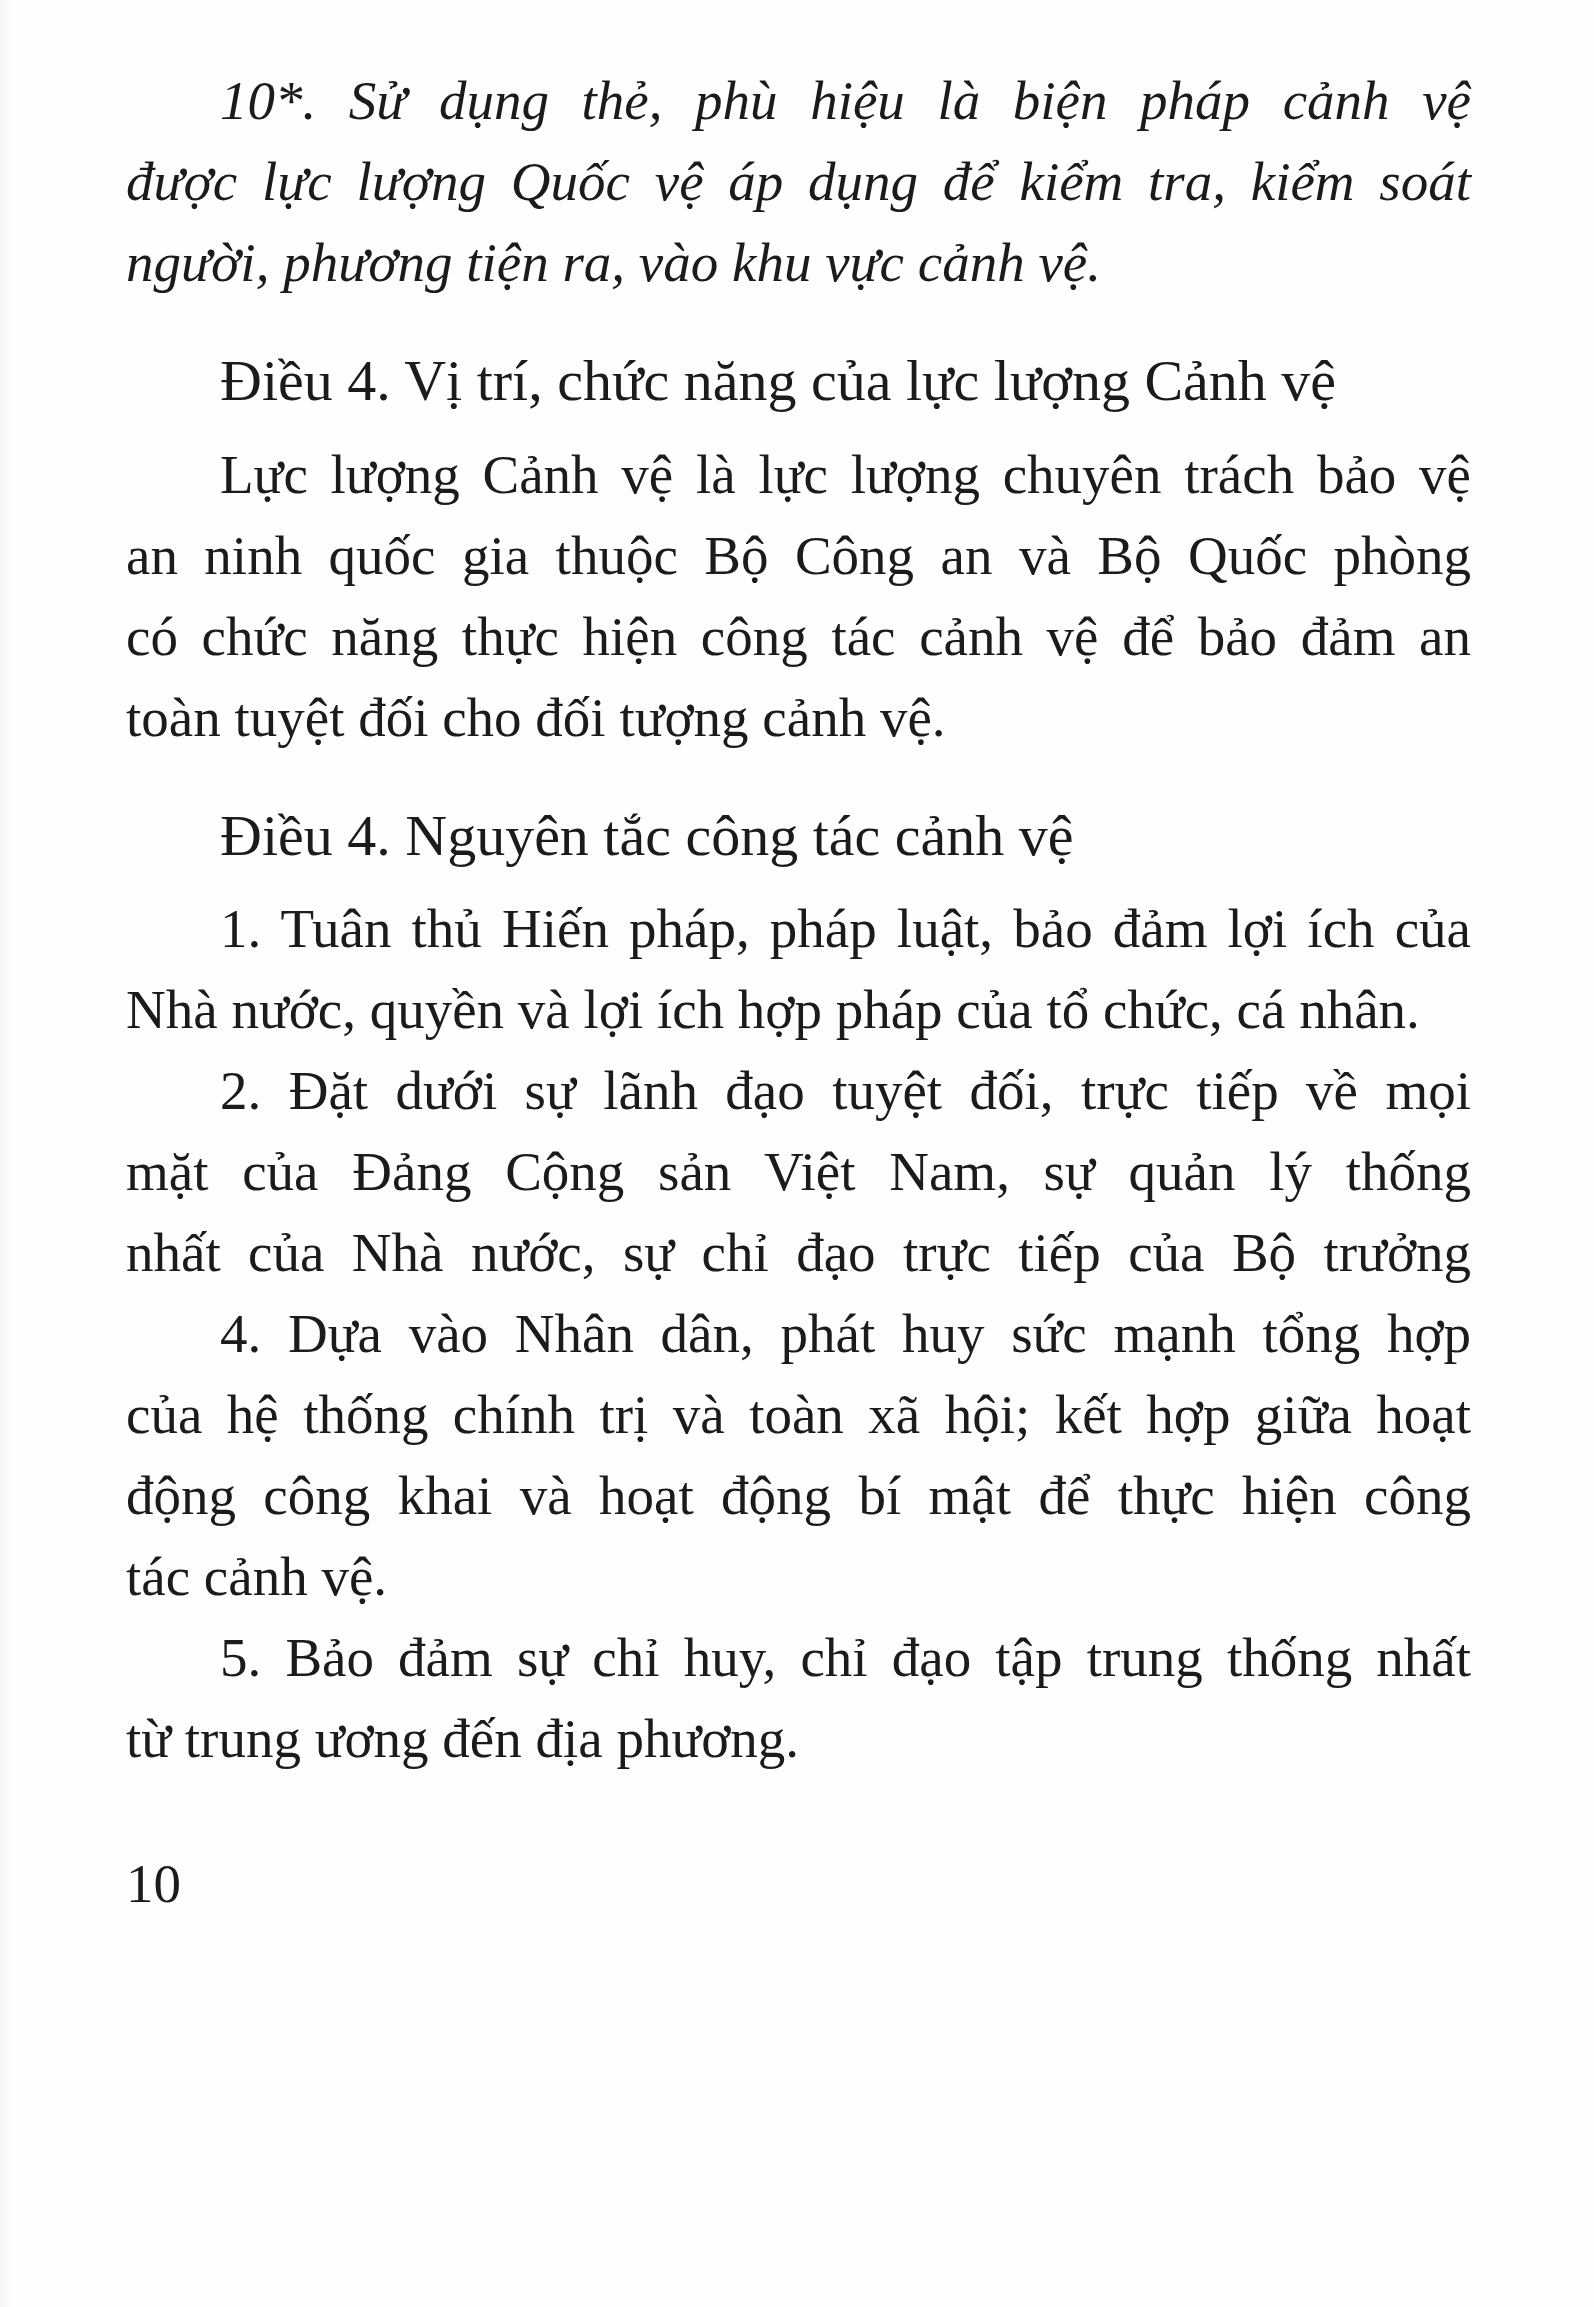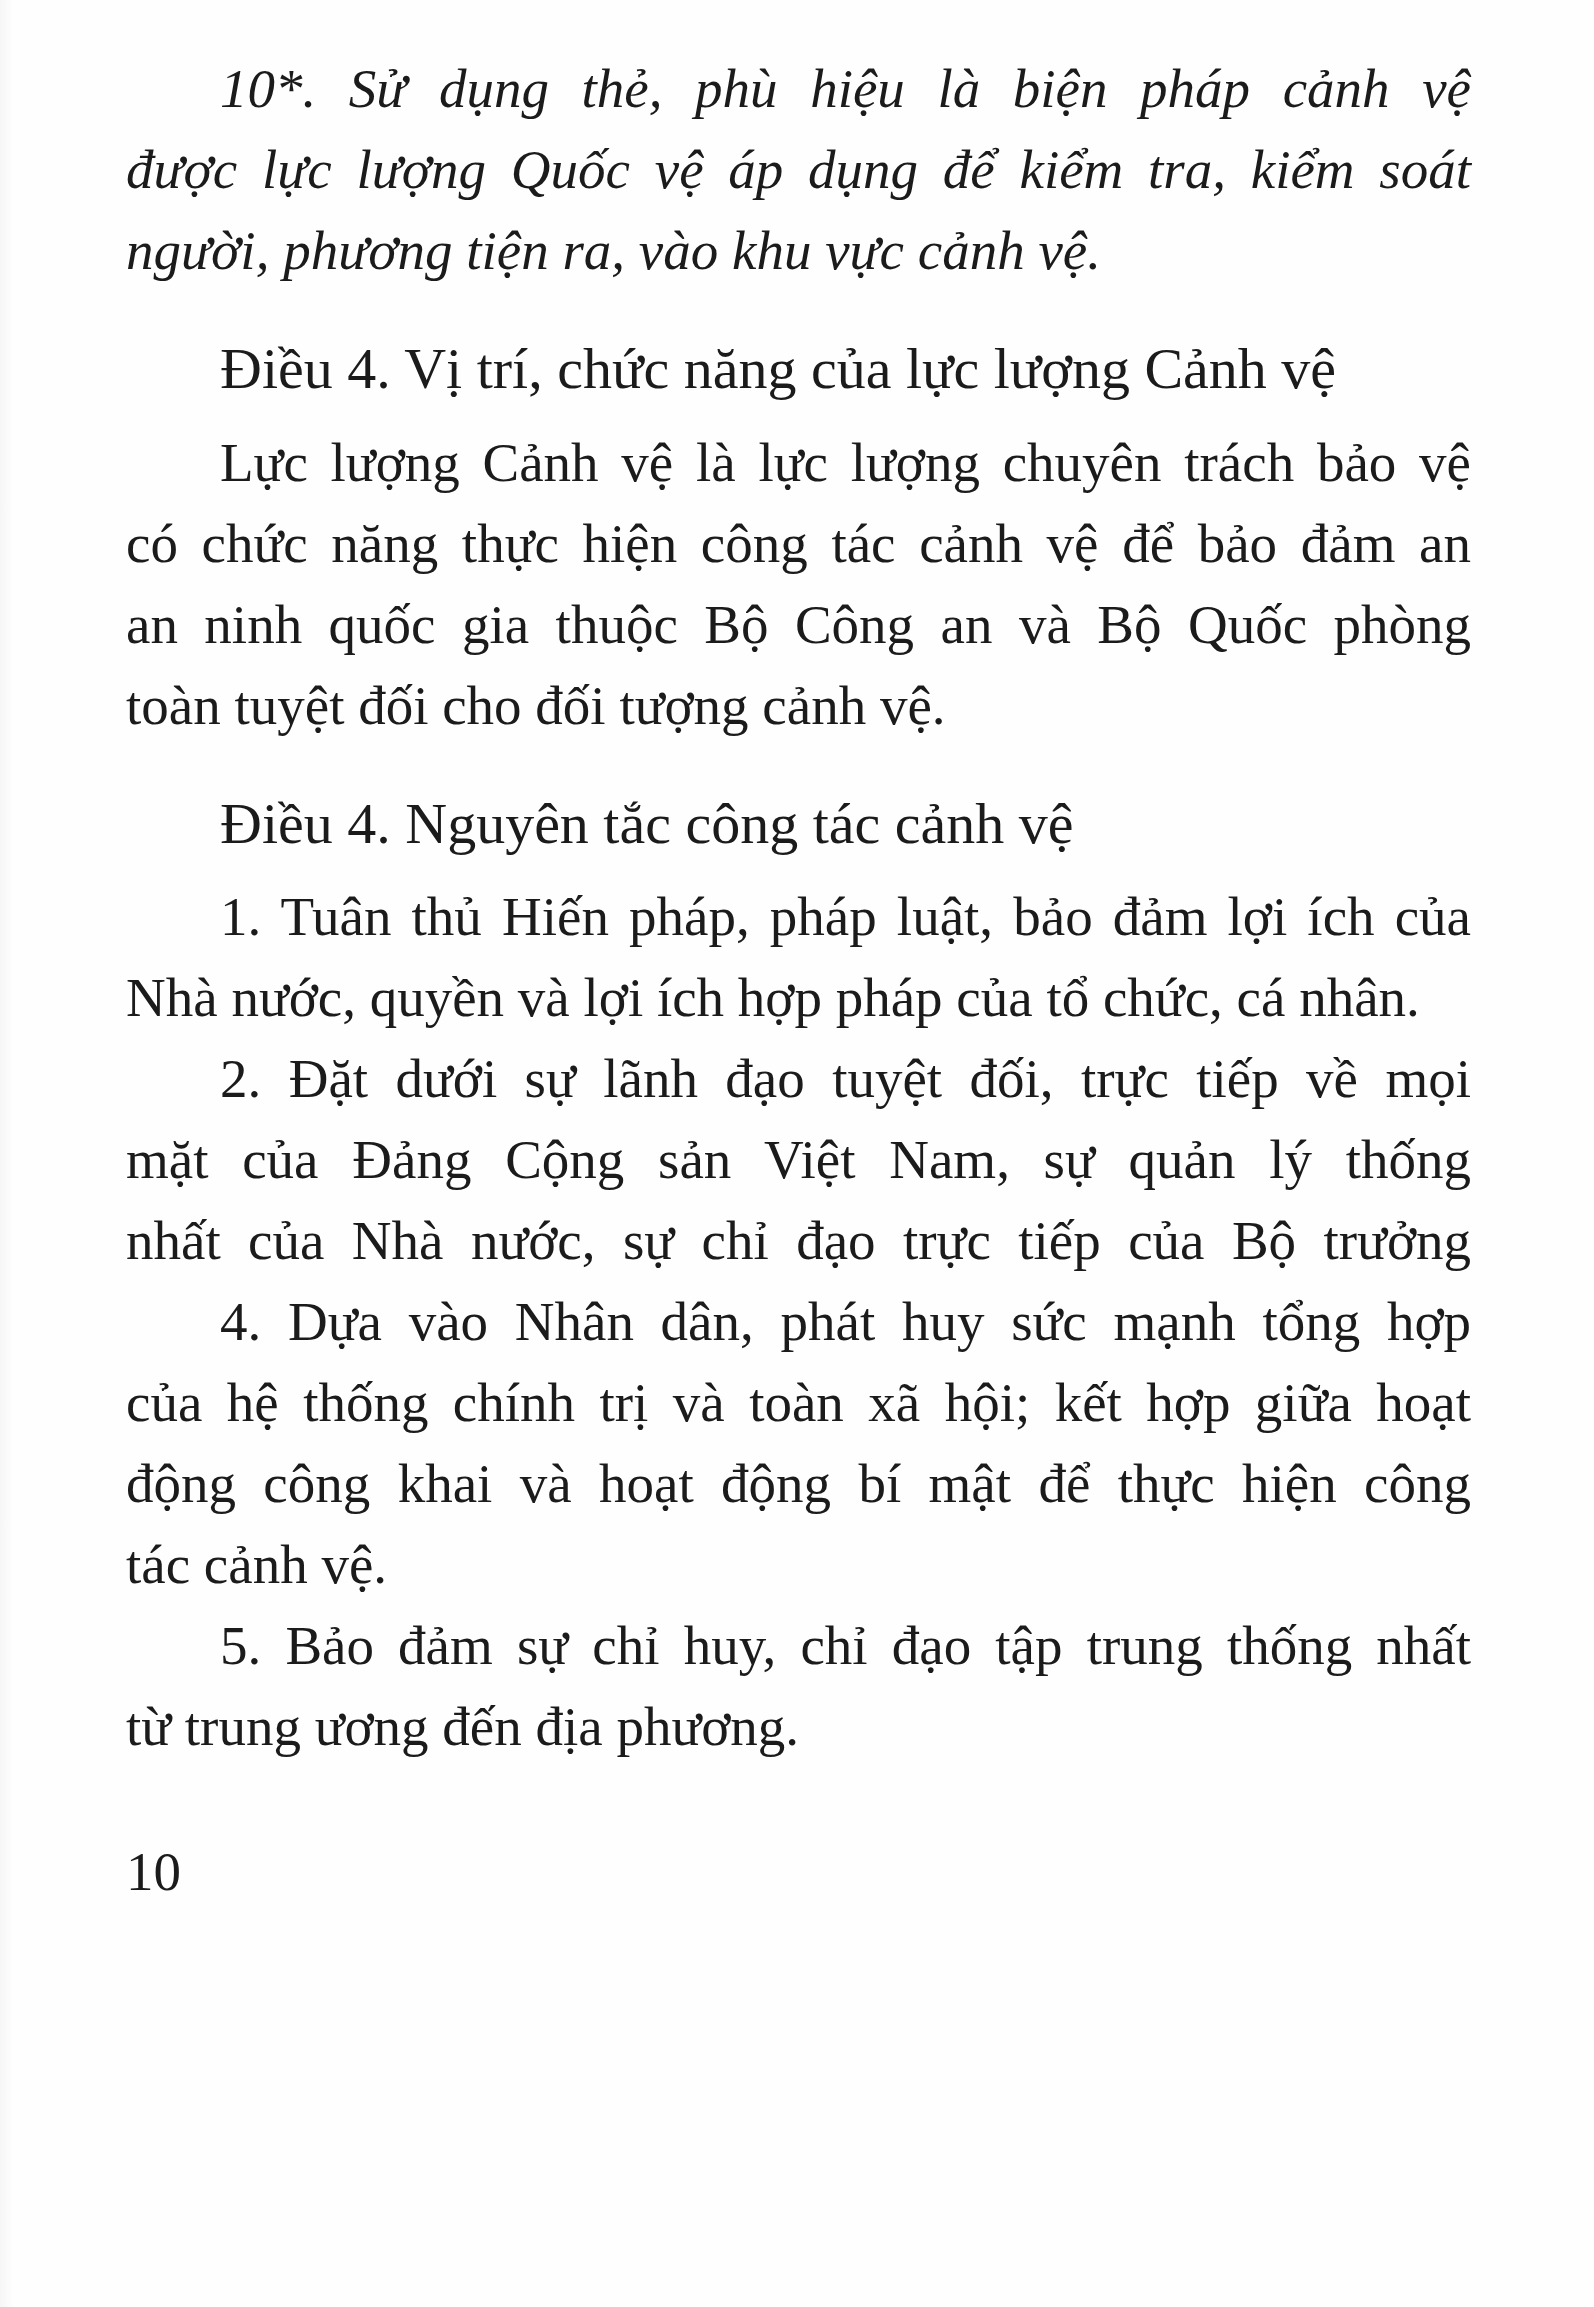--- a/index.html
+++ b/index.html
@@ -17,21 +17,21 @@
   }
   .scan-edge {
     position: absolute;
     left: 0; top: 0;
     width: 13.5px; height: 100%;
     background: linear-gradient(90deg, #f6f6f6, #fefefe);
   }
   .content {
     position: absolute;
     left: 126px;
-    top: 48px;
+    top: 60px;
     width: 1345px;
     color: #1b1b1b;
     font-size: 55px;
     line-height: 81px;
   }
   .para { margin: 0; }
   .para.italic { font-style: italic; }
   .line {
     text-align: justify;
     text-align-last: justify;
@@ -63,22 +63,22 @@
     <div class="para italic">
       <div class="line first">10*. Sử dụng thẻ, phù hiệu là biện pháp cảnh vệ</div>
       <div class="line">được lực lượng Quốc vệ áp dụng để kiểm tra, kiểm soát</div>
       <div class="line last-line">người, phương tiện ra, vào khu vực cảnh vệ.</div>
     </div>
 
     <div class="heading">Điều 4. Vị trí, chức năng của lực lượng Cảnh vệ</div>
 
     <div class="para">
       <div class="line first">Lực lượng Cảnh vệ là lực lượng chuyên trách bảo vệ</div>
+      <div class="line">an ninh quốc gia thuộc Bộ Công an và Bộ Quốc phòng</div>
       <div class="line">có chức năng thực hiện công tác cảnh vệ để bảo đảm an</div>
-      <div class="line">an ninh quốc gia thuộc Bộ Công an và Bộ Quốc phòng</div>
       <div class="line last-line">toàn tuyệt đối cho đối tượng cảnh vệ.</div>
     </div>
 
     <div class="heading">Điều 4. Nguyên tắc công tác cảnh vệ</div>
 
     <div class="para">
       <div class="line first">1. Tuân thủ Hiến pháp, pháp luật, bảo đảm lợi ích của</div>
       <div class="line last-line">Nhà nước, quyền và lợi ích hợp pháp của tổ chức, cá nhân.</div>
     </div>
 

